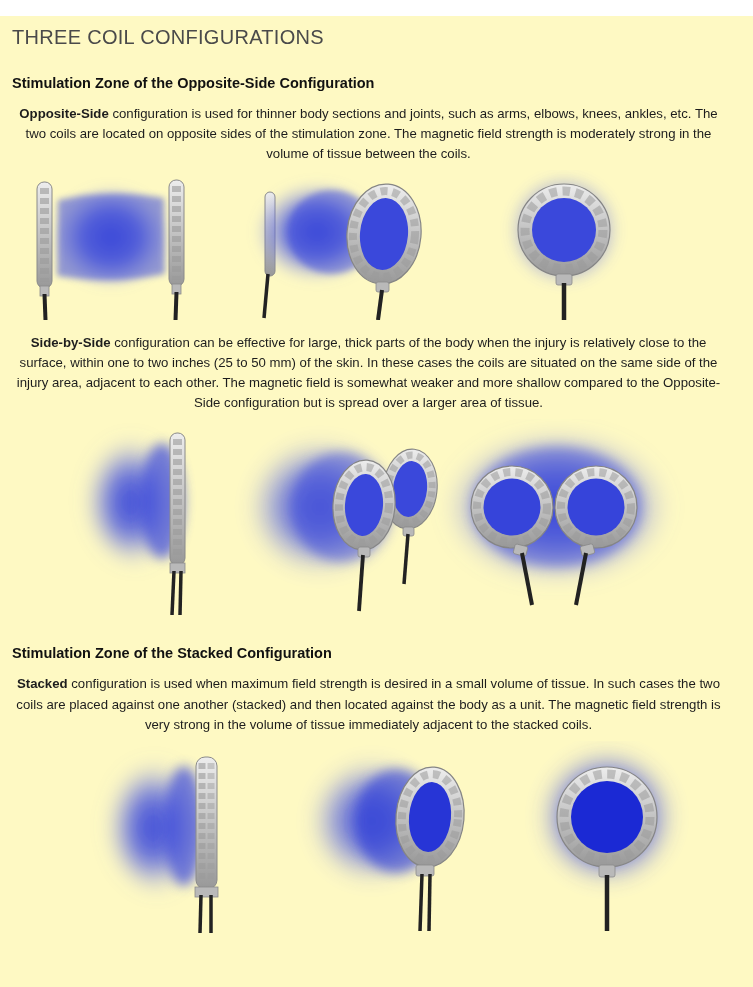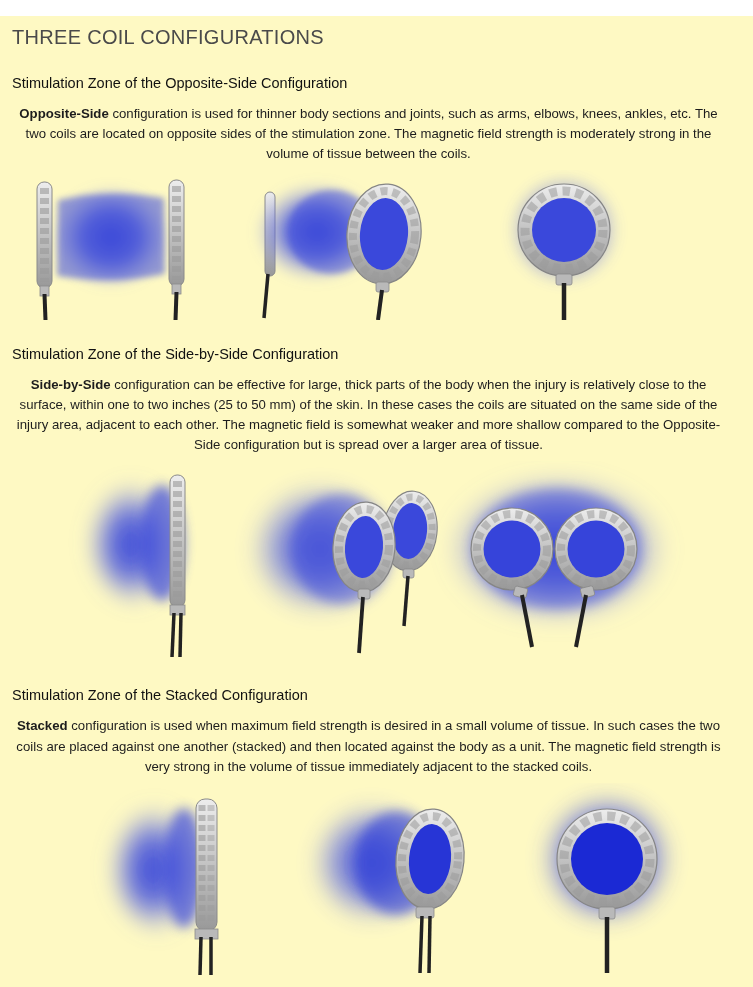--- a/index.html
+++ b/index.html
@@ -21,21 +21,21 @@
   }
   h1.page-title {
     font-size: 20px;
     font-weight: 400;
     color: #4a4a4a;
     letter-spacing: 0.3px;
     margin: 2px 0 0 0;
   }
   h2.section-heading {
     font-size: 14.5px;
-    font-weight: 400;
+    font-weight: 700;
     color: #111111;
     margin: 26px 0 0 0;
   }
   p.section-paragraph {
     font-size: 13.2px;
     line-height: 1.52;
     margin: 13px 0 0 0;
     color: #1d1d1d;
     text-align: center;
   }
@@ -123,21 +123,20 @@
           <circle cx="552" cy="60" r="39" fill="none" stroke="#9b9b9b" stroke-width="9" stroke-dasharray="7.5 5.5" opacity="0.55"></circle>
           <circle cx="552" cy="60" r="32" fill="#3a48db"></circle>
         </g>
         <rect x="544" y="104" width="16" height="11" rx="2" fill="#b9b9b9" stroke="#8a8a8a" stroke-width="0.8"></rect>
         <line x1="552" y1="113" x2="552" y2="150" stroke="#222222" stroke-width="4.5"></line>
       </g>
     </svg>
   </section>
 
   <section>
-    <h2 class="section-heading">Stimulation Zone of the Side-by-Side Configuration</h2>
     <p class="section-paragraph"><strong>Side-by-Side</strong><span> configuration can be effective for large, thick parts of the body when the injury is relatively close to the surface, within one to two inches (25 to 50 mm) of the skin. In these cases the coils are situated on the same side of the injury area, adjacent to each other.  The magnetic field is somewhat weaker and more shallow compared to the Opposite-Side configuration but is spread over a larger area of tissue.</span></p>
 
     <svg class="figure-row" viewBox="0 0 753 200" width="753" height="200">
 
       <g>
         <path d="M162,26 C112,12 82,26 76,54 C70,88 84,128 116,142 C138,151 156,146 163,140 Z" fill="url(#fg)" filter="url(#b10)"></path>
         <ellipse cx="150" cy="82" rx="22" ry="58" fill="#3d4bdb" opacity="0.7" filter="url(#b6)"></ellipse>
         <rect x="158" y="14" width="15" height="132" rx="7" fill="url(#coilG)" stroke="#8a8a8a"></rect>
         <line x1="165.5" y1="20" x2="165.5" y2="140" stroke="#9b9b9b" stroke-width="9" stroke-dasharray="6 4" opacity="0.6"></line>
         <rect x="158" y="144" width="15" height="10" fill="#b9b9b9" stroke="#8a8a8a" stroke-width="0.8"></rect>

